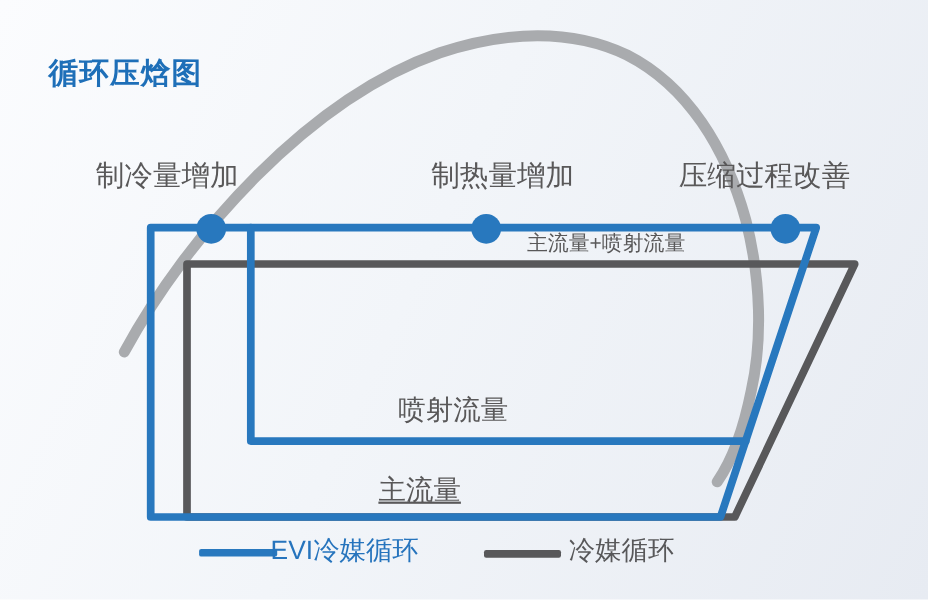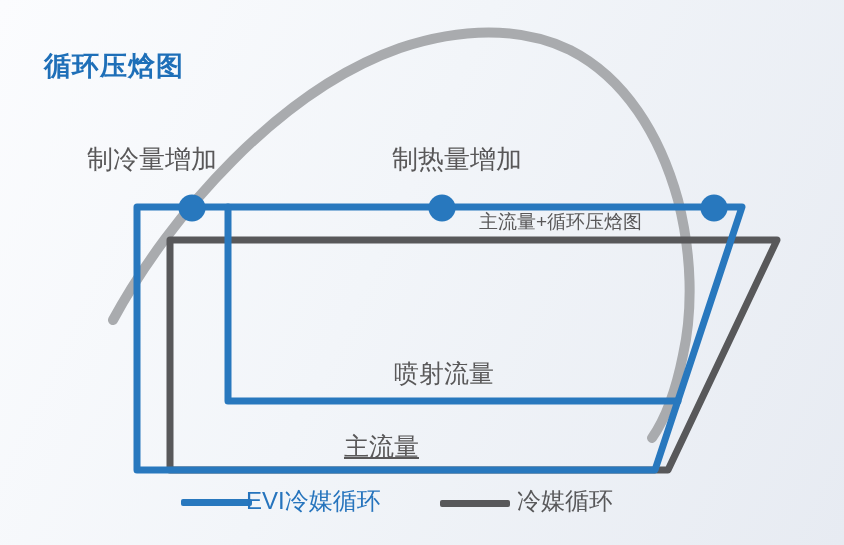--- a/index.html
+++ b/index.html
@@ -16,21 +16,21 @@
   .diagram-title {
     left: 44px; top: 51px;
     font-size: 27px; font-weight: bold; color: #1e6fb8;
     letter-spacing: 1px;
   }
   .annotation { font-size: 26px; color: #595859; top: 145px; }
   .ann-cooling     { left: 87px; text-align: right; }
   .ann-heating     { left: 364px; margin-left: 28px; }
   .ann-compression { left: 617px; }
   .combined-flow { left: 479px; top: 211px; font-size: 19px; color: #595859; }
-  .injection-flow { left: 394px; top: 359px; font-size: 25px; color: #595859; }
+  .injection-flow { left: 362px; top: 359px; font-size: 25px; color: #595859; }
   .main-flow      { left: 344px; top: 432px; font-size: 25px; color: #595859; text-decoration: underline; }
   .legend-evi  { left: 246px; top: 487px; font-size: 24px; color: #2674bd; }
   .legend-std  { left: 517px; top: 487px; font-size: 24px; color: #58585a; }
 </style>
 </head>
 <body>
 
 <div class="stage">
 
   <svg width="844" height="545" viewBox="0 0 844 545">
@@ -52,20 +52,21 @@
     <circle cx="714" cy="208" r="13.5" fill="#2878be"></circle>
 
     <rect x="181" y="499" width="71" height="7" rx="2" fill="#2878be"></rect>
     <rect x="440" y="500" width="70" height="7" rx="2" fill="#58585a"></rect>
   </svg>
 
   <div class="txt diagram-title">循环压焓图</div>
 
   <div class="txt annotation ann-cooling">制冷量增加</div>
   <div class="txt annotation ann-heating">制热量增加</div>
+  <div class="txt annotation ann-compression">压缩过程改善</div>
 
-  <div class="txt combined-flow">主流量+循环压焓图</div>
+  <div class="txt combined-flow">主流量+喷射流量</div>
   <div class="txt injection-flow">喷射流量</div>
   <div class="txt main-flow">主流量</div>
 
   <div class="txt legend-evi">EVI冷媒循环</div>
   <div class="txt legend-std">冷媒循环</div>
 </div>
 
 </body></html>

